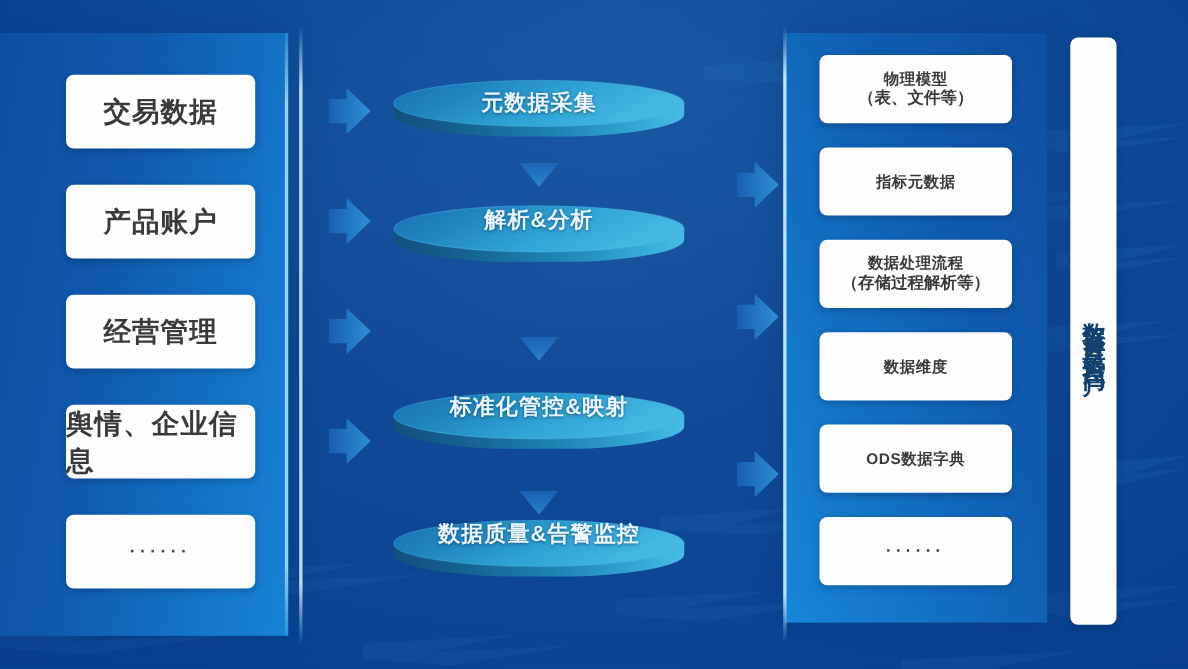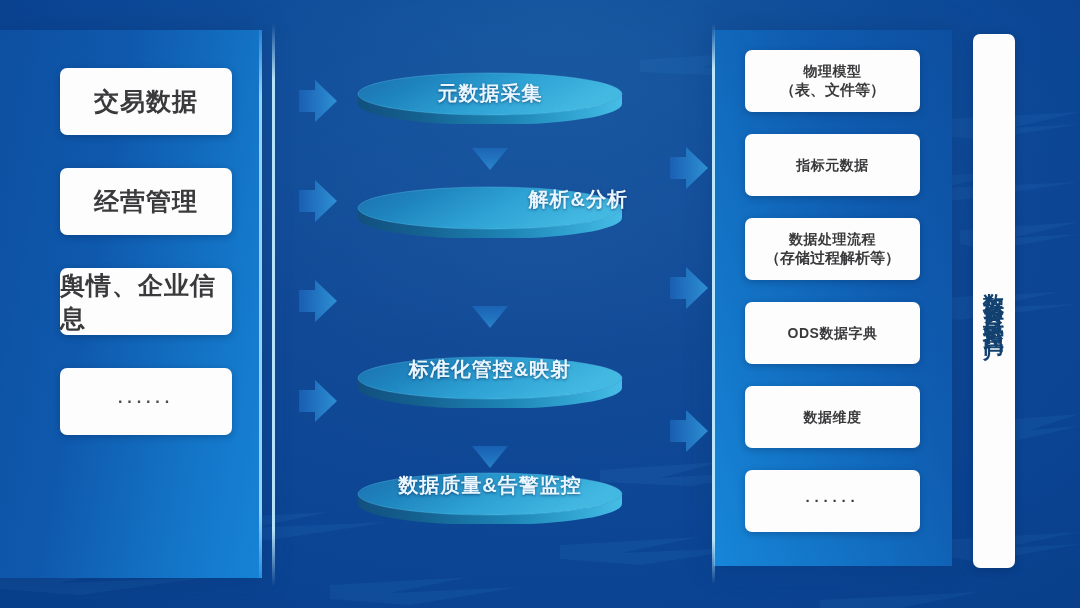--- a/index.html
+++ b/index.html
@@ -139,20 +139,23 @@
   <div class="rule-left"></div>
   <div class="panel-right"></div>
   <div class="rule-right"></div>
 </div>
 
 <div class="col-left">
   <div class="wbox">
     <span>交易数据</span>
   </div>
   <div class="wbox">
+    <span>产品账户</span>
+  </div>
+  <div class="wbox">
     <span>经营管理</span>
   </div>
   <div class="wbox">
     <span>舆情、企业信息</span>
   </div>
   <div class="wbox dots">
     <span>······</span>
   </div>
 </div>
 
@@ -203,21 +206,21 @@
     <div class="label" style="top:12px;">元数据采集</div>
     <svg class="cap" viewBox="0 0 276 56">
       <path d="M6 26 A132 21 0 0 0 270 26 L270 36 A132 21 0 0 1 6 36 Z" fill="url(#sideg)"></path>
       <ellipse cx="138" cy="26" rx="132" ry="21" fill="url(#topg)"></ellipse>
       <ellipse cx="138" cy="26" rx="132" ry="21" fill="none" stroke="#5ec8ee" stroke-opacity=".35" stroke-width="1"></ellipse>
     </svg>
   </div>
   <div class="dtri" style="left:120px; top:148px;"></div>
 
   <div class="cyl" style="top:182px;">
-    <div class="label" style="top:4px;text-align:right;">解析&amp;分析</div>
+    <div class="label" style="top:4px;">解析&amp;分析</div>
     <svg class="cap" viewBox="0 0 276 56">
       <path d="M6 26 A132 21 0 0 0 270 26 L270 36 A132 21 0 0 1 6 36 Z" fill="url(#sideg)"></path>
       <ellipse cx="138" cy="26" rx="132" ry="21" fill="url(#topg)"></ellipse>
       <ellipse cx="138" cy="26" rx="132" ry="21" fill="none" stroke="#5ec8ee" stroke-opacity=".35" stroke-width="1"></ellipse>
     </svg>
   </div>
   <div class="dtri" style="left:120px; top:306px;"></div>
 
   <div class="cyl" style="top:328px;margin-top:24px;">
     <div class="label" style="top:4px;">标准化管控&amp;映射</div>
@@ -255,24 +258,24 @@
     <div class="l2">（表、文件等）</div>
   </div>
   <div class="rbox">
     <div class="l1">指标元数据</div>
   </div>
   <div class="rbox">
     <div class="l1">数据处理流程</div>
     <div class="l2">（存储过程解析等）</div>
   </div>
   <div class="rbox">
+    <div class="l1">数据维度</div>
+  </div>
+  <div class="rbox">
     <div class="l1">ODS数据字典</div>
-  </div>
-  <div class="rbox">
-    <div class="l1">数据维度</div>
   </div>
   <div class="rbox dots">
     <div class="l1">······</div>
   </div>
 </div>
 
 <div class="portal">
   <span>数据资产目录管控门户</span>
 </div>
 

